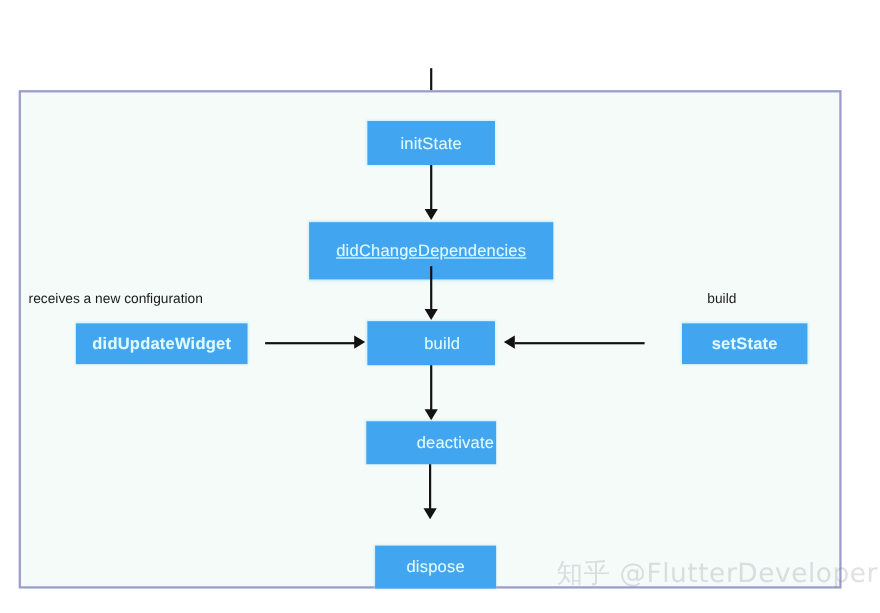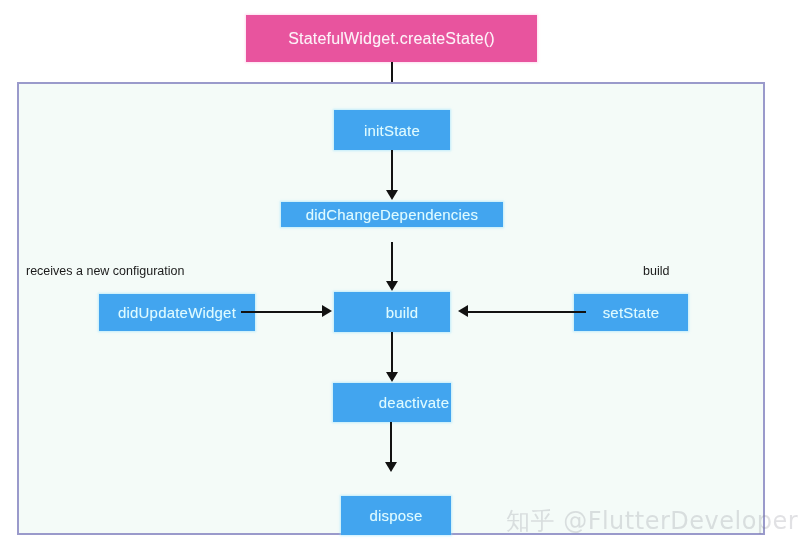--- a/index.html
+++ b/index.html
@@ -52,24 +52,24 @@
   }
   .node.pink {
     background: #e8549e;
     color: #fdf2f8;
     font-size: 16px;
     box-shadow: 0 0 2px 1px rgba(255, 190, 225, 0.5);
   }
 
   #node-createstate { left: 246px; top: 15px;  width: 291px; height: 47px; }
   #node-initstate    { left: 334px; top: 110px; width: 116px; height: 40px; }
-  #node-didchange    { left: 281px; top: 202px; width: 222px; height: 25px; }
+  #node-didchange    { left: 281px; top: 202px; width: 222px; height: 52px; text-decoration: underline; }
   #node-build        { left: 334px; top: 292px; width: 116px; height: 40px; padding-left: 20px; }
-  #node-didupdate    { left: 99px;  top: 294px; width: 156px; height: 37px; }
-  #node-setstate     { left: 574px; top: 294px; width: 114px; height: 37px; }
+  #node-didupdate    { left: 69px;  top: 294px; width: 156px; height: 37px; font-weight: bold; }
+  #node-setstate     { left: 620px; top: 294px; width: 114px; height: 37px; font-weight: bold; }
   #node-deactivate   { left: 333px; top: 383px; width: 118px; height: 39px; padding-left: 44px; }
   #node-dispose      { left: 331px; top: 496px; width: 110px; height: 39px; margin-left: 10px; }
 
   
   .arrow {
     position: absolute;
   }
   .arrow .line {
     position: absolute;
     background: #121212;
@@ -119,21 +119,20 @@
     letter-spacing: 0.5px;
     white-space: nowrap;
     font-family: "DejaVu Sans", sans-serif;
   }
 </style>
 </head>
 <body>
 
 <div id="stage">
 
-  <div id="node-createstate" class="node pink">StatefulWidget.createState()</div>
 
   <div class="arrow">
     <div class="line v-line" style="left:391px; top:62px; height:38px;"></div>
     <div class="head head-down" style="left:386px; top:98px;"></div>
   </div>
 
   <div class="lifecycle-frame"></div>
 
   <div id="node-initstate" class="node blue">initState</div>
 

